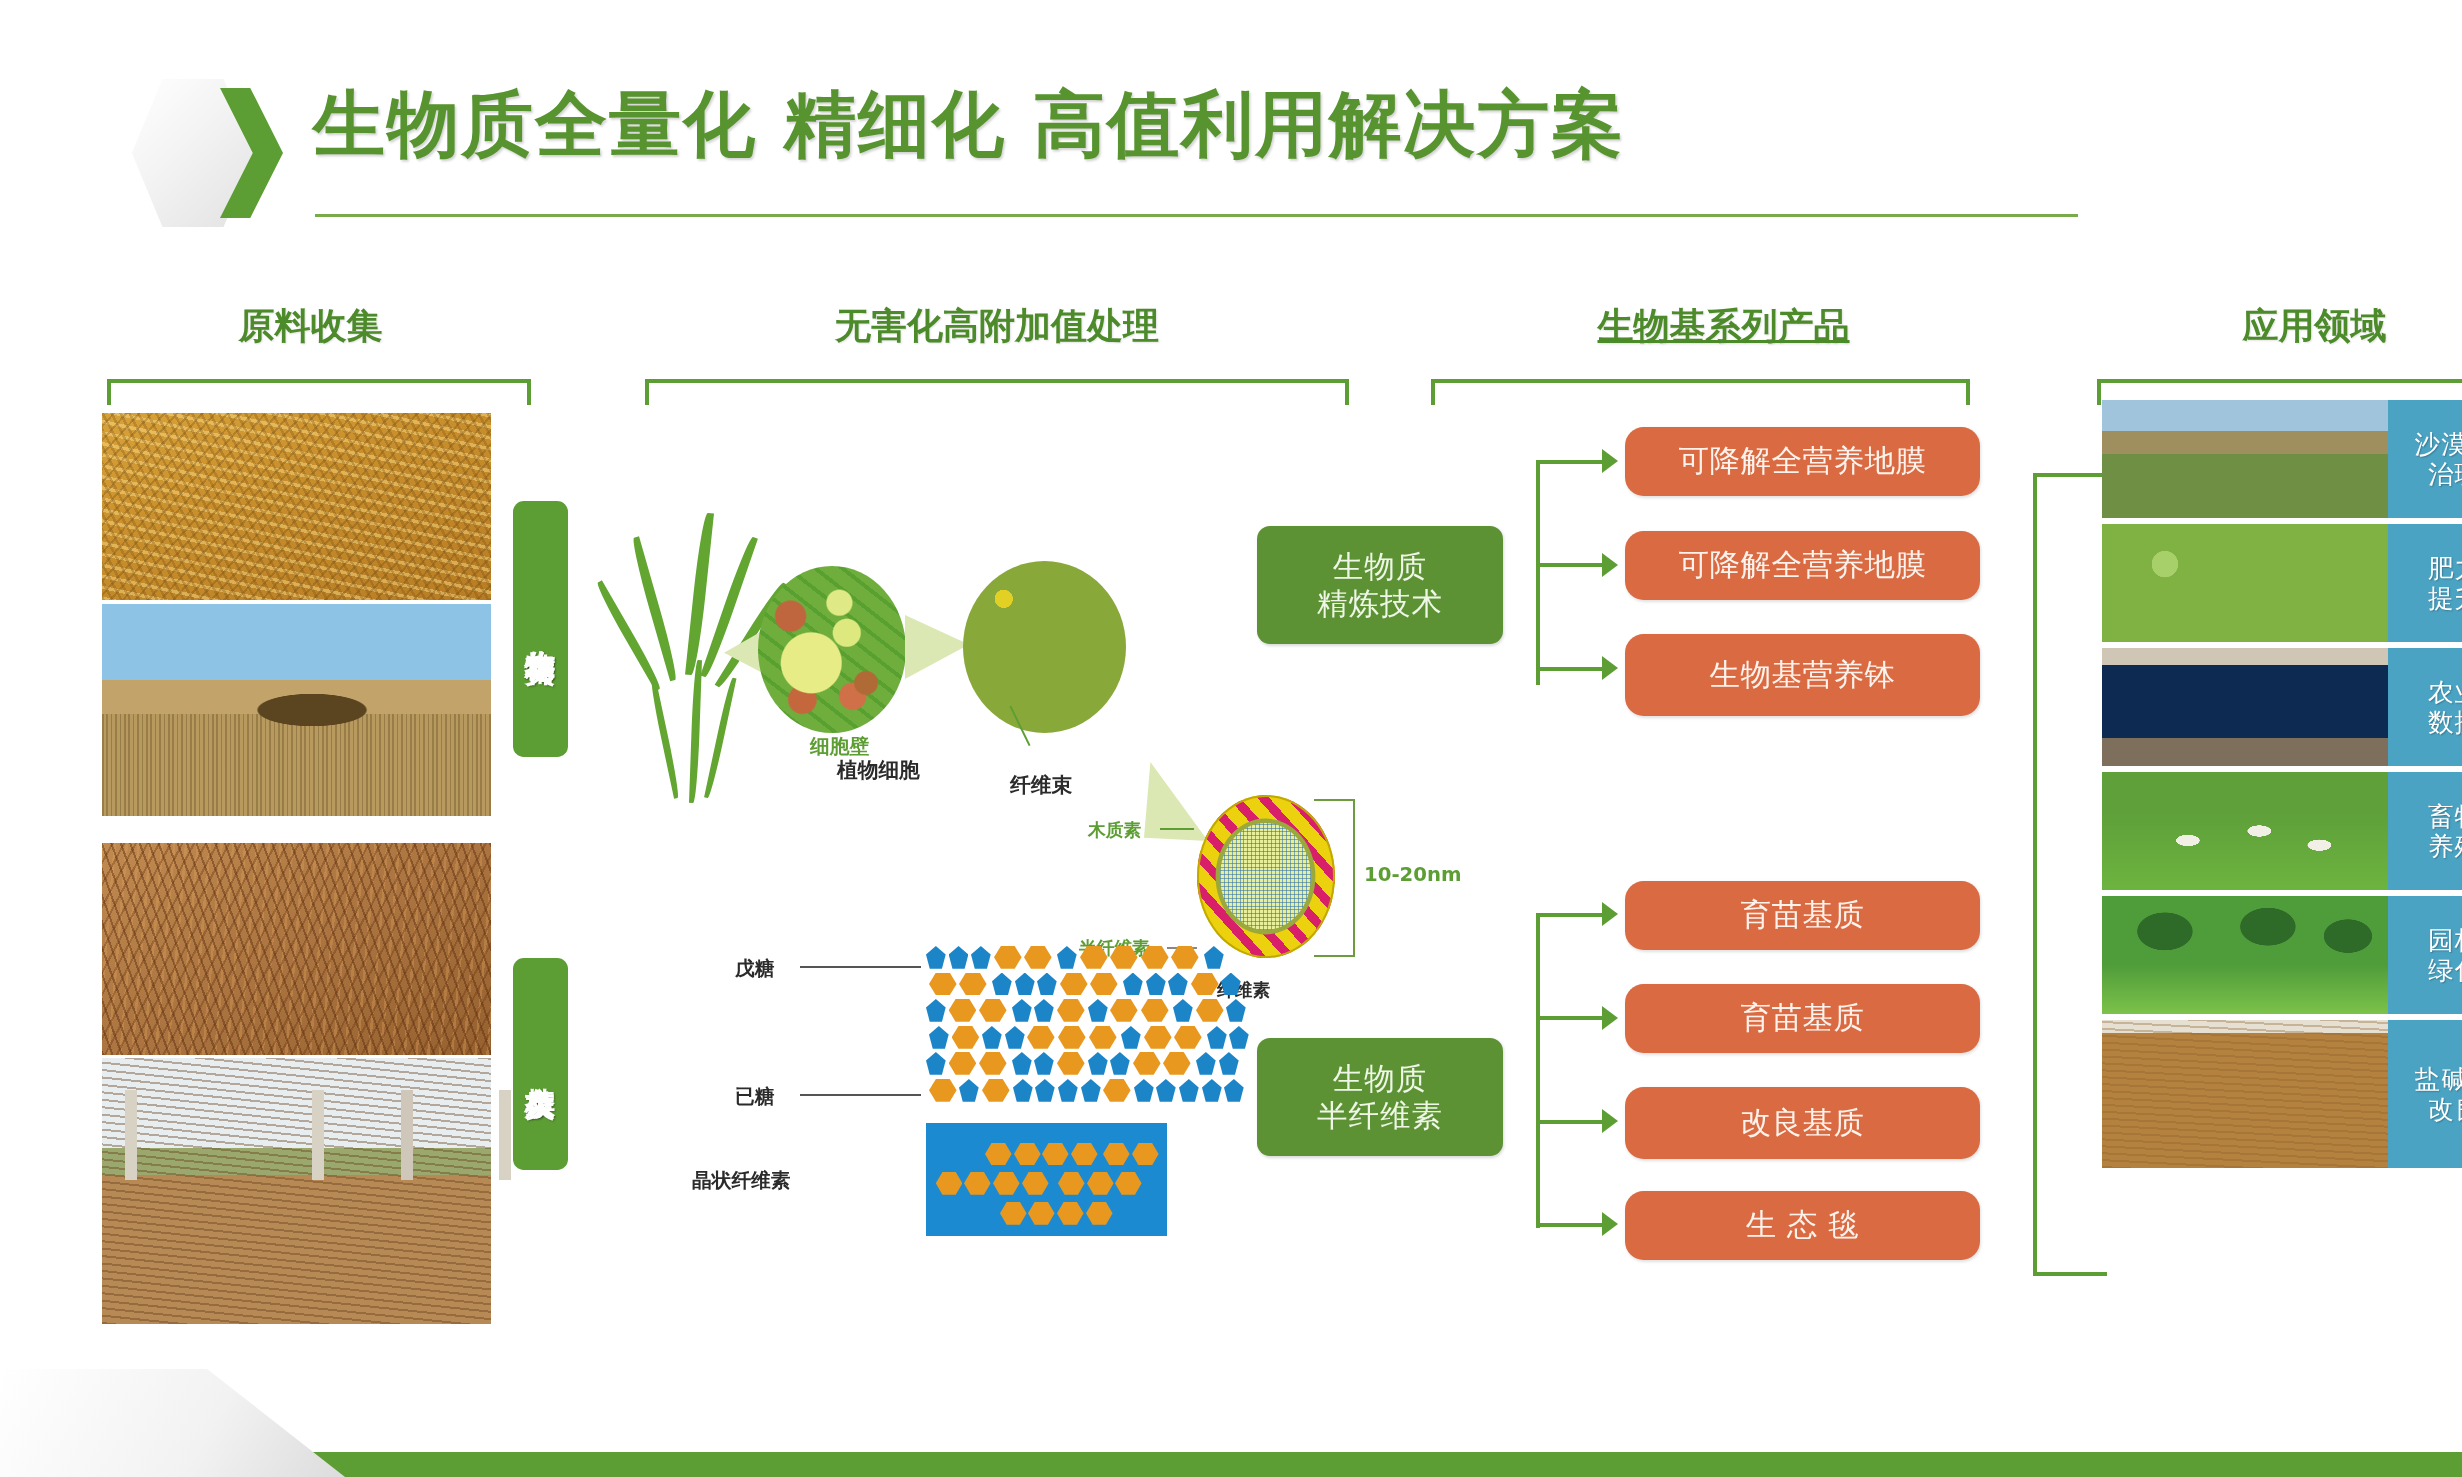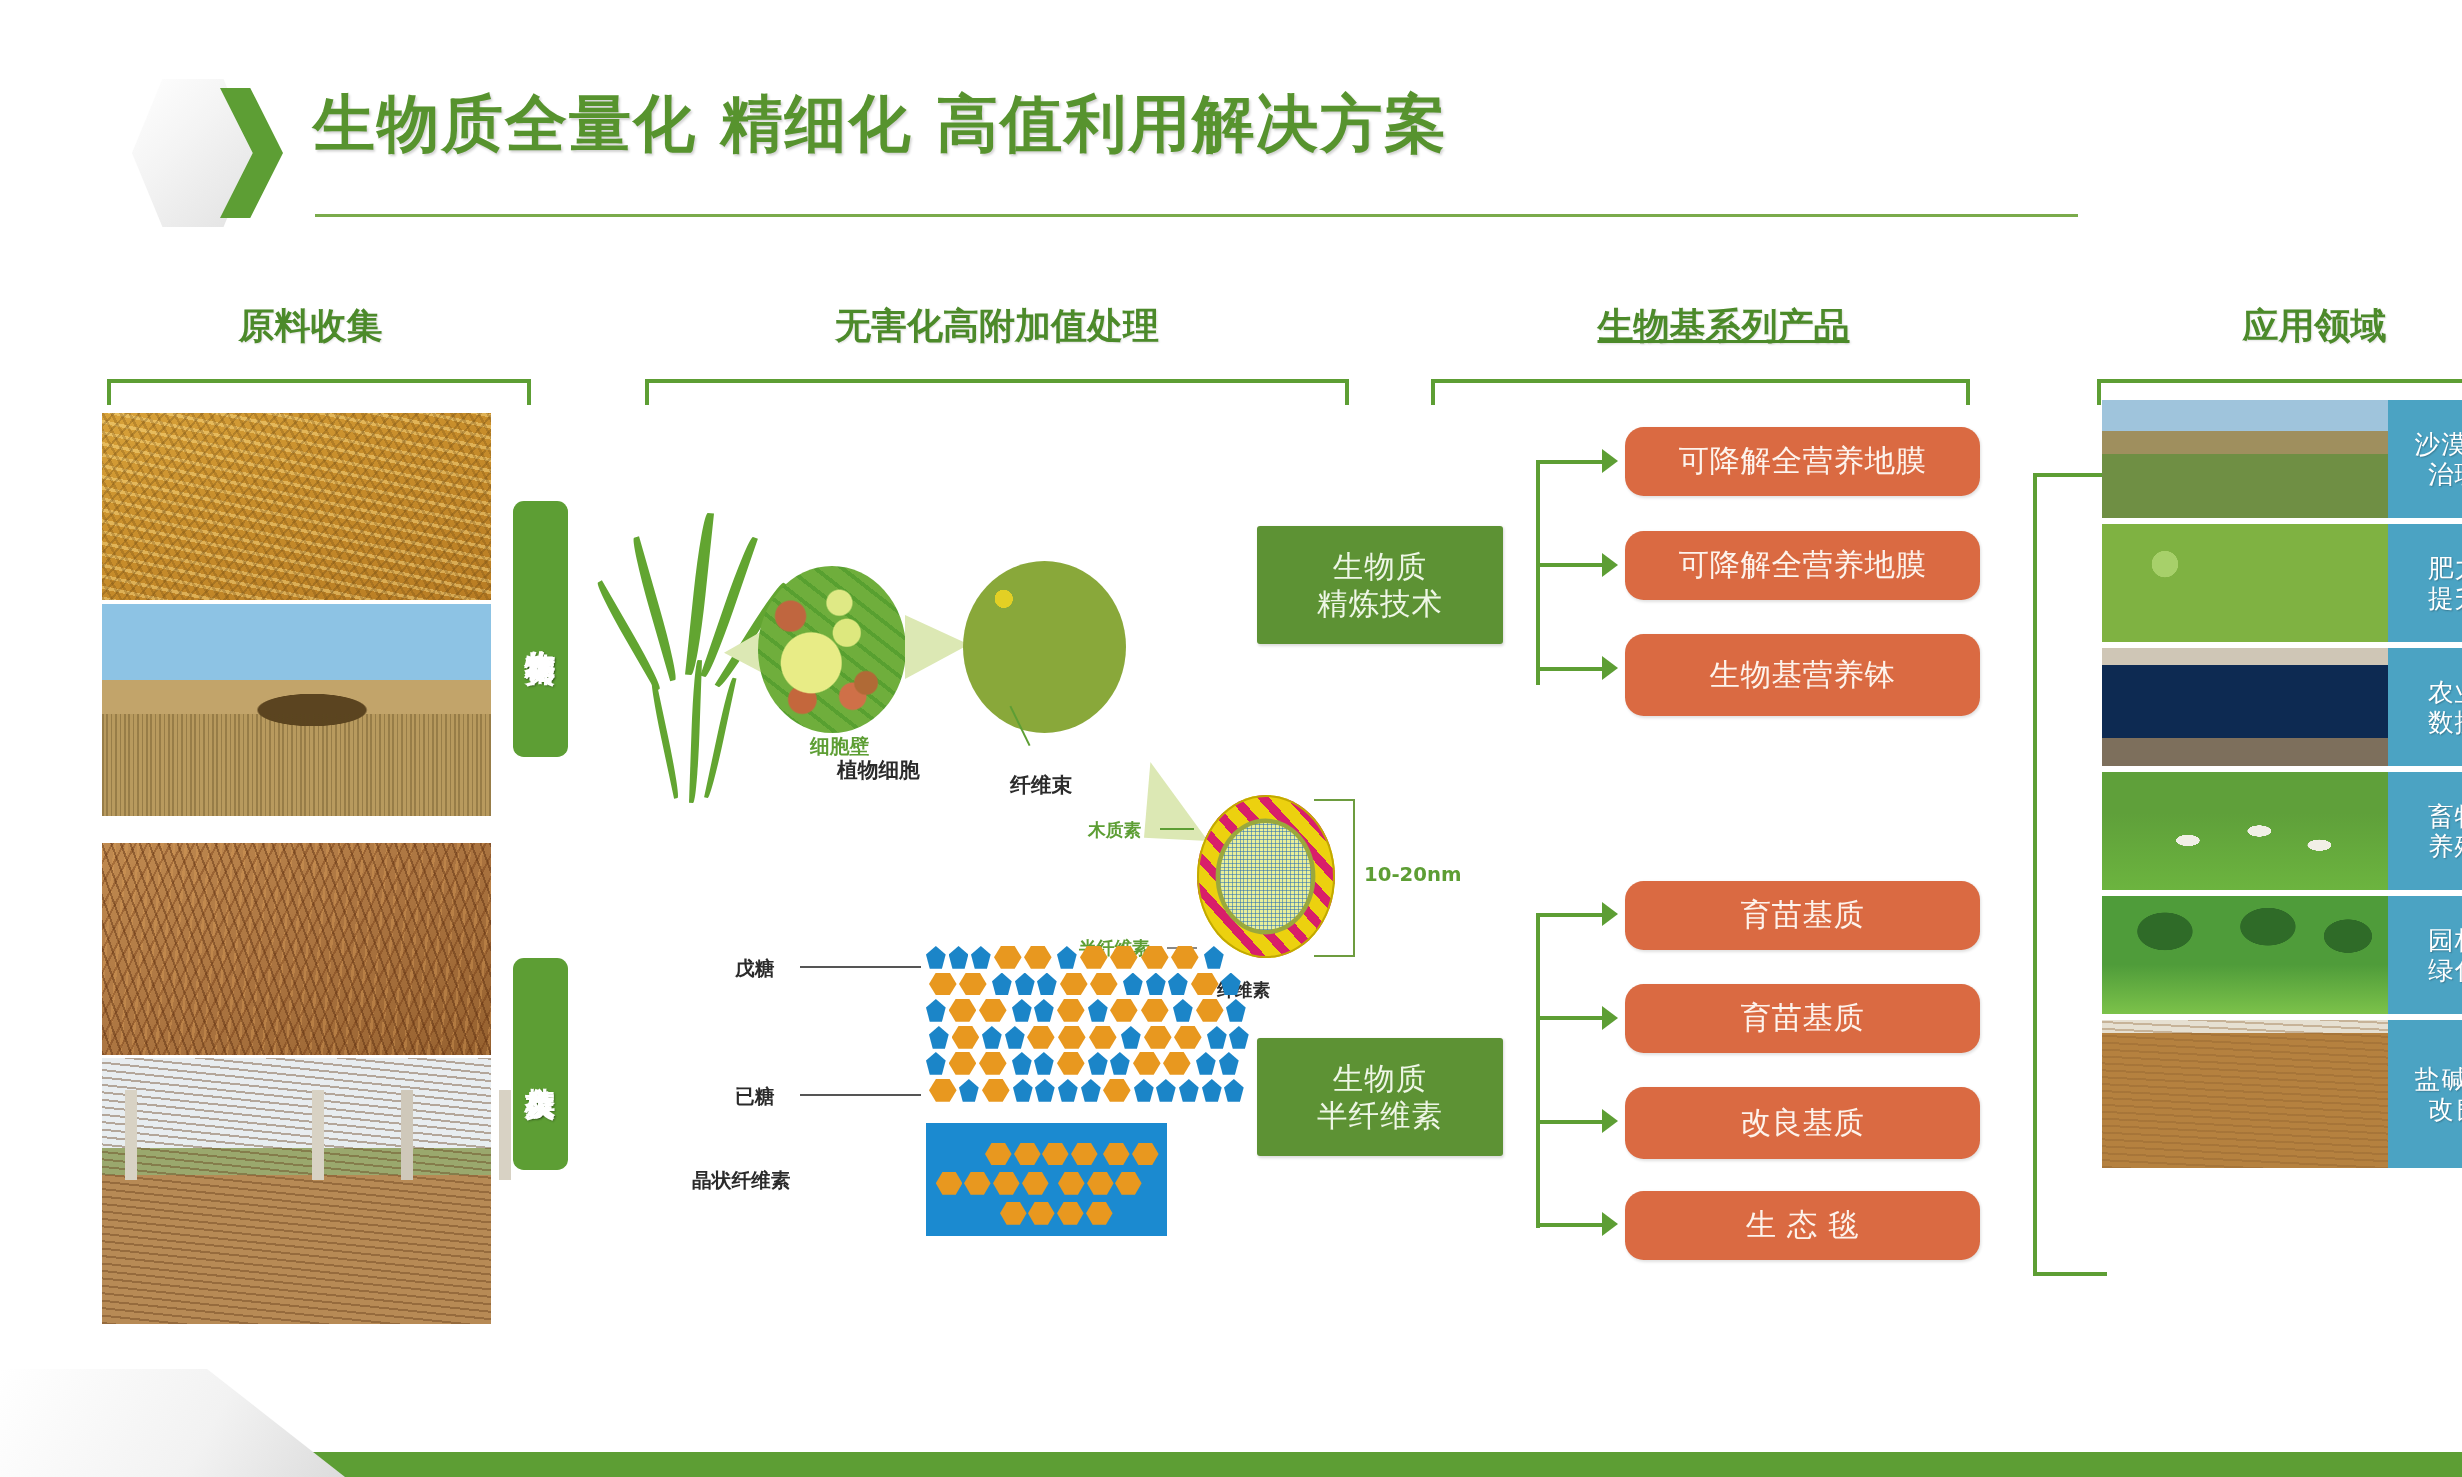--- a/index.html
+++ b/index.html
@@ -17,21 +17,21 @@
     clip-path:polygon(25% 0%,75% 0%,100% 50%,75% 100%,25% 100%,0% 50%);
     filter:drop-shadow(3px 3px 4.9px rgba(0,0,0,.16));
   }
   #header-hex .hexgreen{
     position:absolute;left:88px;top:8.9px;width:63px;height:130px;
     background:#5d9e34;
     clip-path:polygon(0% 0%,48% 0%,100% 50%,48% 100%,0% 100%,52% 50%);
   }
   #page-title{
     left:313px;top:87px;width:1576px;height:74px;
-    font-size:62px;line-height:74px;font-weight:bold;color:#57932e;
+    font-size:72px;line-height:74px;font-weight:bold;color:#57932e;
     letter-spacing:2px;white-space:nowrap;
     text-shadow:1.5px 1.5px 2.5px rgba(0,0,0,.18);
   }
   #title-rule{left:315px;top:214px;width:1763px;height:3px;background:#7aab4b;}
 
   
   .sec-title{
     font-size:36px;font-weight:bold;color:#4c8a2a;text-align:center;
     line-height:42px;white-space:nowrap;
     text-shadow:1px 1px 2px rgba(0,0,0,.12);
@@ -150,21 +150,21 @@
   .pento{position:absolute;width:19.7px;height:22.7px;background:#1b85c8;
         clip-path:polygon(50% 0%,100% 38%,81% 100%,19% 100%,0% 38%);}
   #crystal-block{
     left:926px;top:1123px;width:241px;height:113px;background:#1b8ad0;
   }
   .chexo{position:absolute;width:26.6px;height:22.7px;background:#e8981f;
         clip-path:polygon(25% 0%,75% 0%,100% 50%,75% 100%,25% 100%,0% 50%);}
 
   
   .techbox{
-    background:#5d9234;border-radius:3px;color:#eef6e6;
+    background:#5d9234;border-radius:13px;color:#eef6e6;
     display:flex;flex-direction:column;align-items:center;justify-content:center;
     font-size:30.5px;font-weight:500;line-height:37px;letter-spacing:1px;
     box-shadow:1px 1.5px 3px rgba(0,0,0,.15);
   }
   #tech-refine{left:1257px;top:526px;width:246px;height:118px;}
   #tech-break{left:1257px;top:1038px;width:246px;height:118px;}
 
   
   .prodbox{
     background:#da6a42;border-radius:18.7px;color:#fdf3ec;

